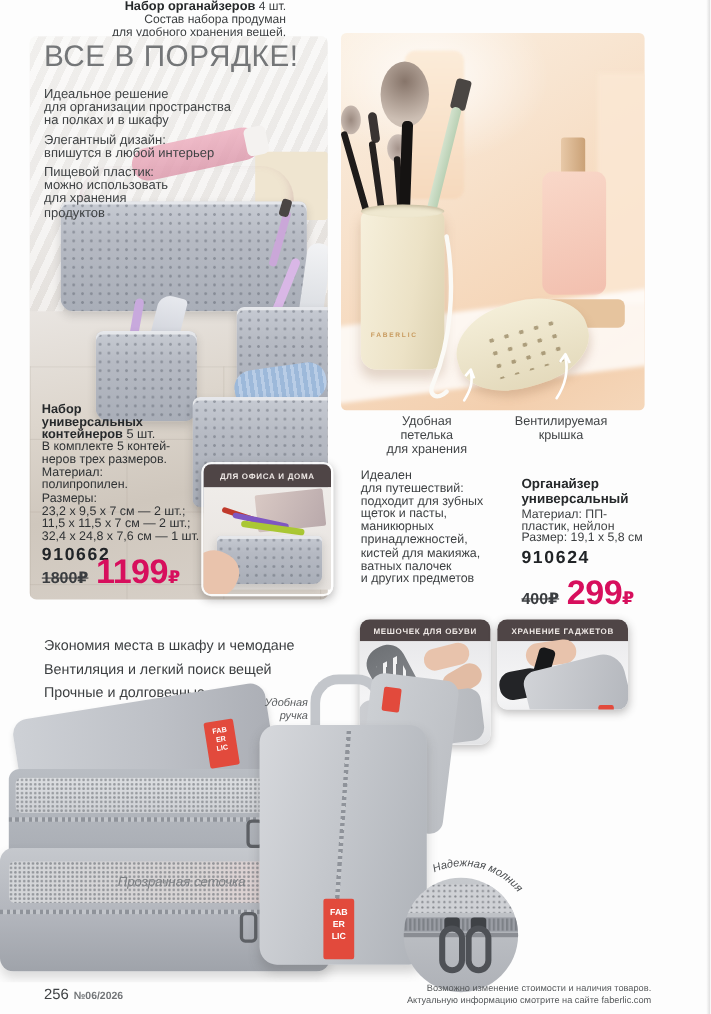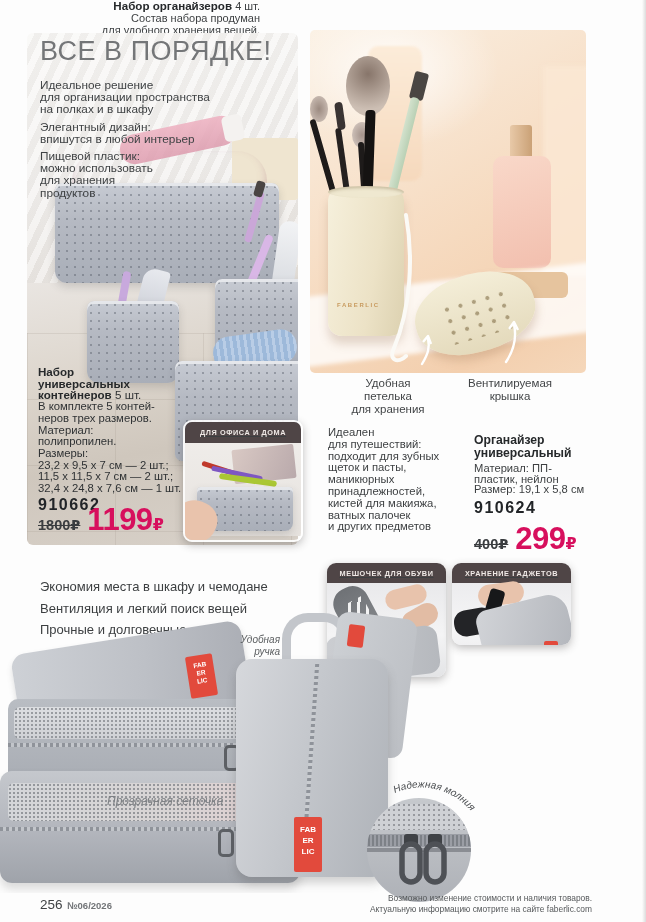--- a/index.html
+++ b/index.html
@@ -26,21 +26,21 @@
   .lead p{margin:0 0 5px 0;}
   .pinfo{left:38px;top:366px;width:160px;font-size:11.3px;line-height:11.7px;color:#2f3234;}
   .pname{font-weight:bold;font-size:11.6px;color:#26292b;}
   .pqty{font-weight:normal;color:#2f3234;}
   .pcode{font-size:16px;font-weight:bold;letter-spacing:1.5px;color:#212427;margin-top:4px;}
   .pricerow{margin-top:4px;white-space:nowrap;}
   .oldprice{font-size:14.5px;font-weight:bold;color:#3a3d40;text-decoration:line-through;margin-right:7px;text-align:right;}
   .newprice{font-size:31px;font-weight:800;color:#d70f5d;letter-spacing:-.5px;}
   .cur{font-size:16px;font-weight:800;color:#d70f5d;}
   
-  .card{position:absolute;border-radius:9px;overflow:hidden;box-shadow:0 3px 8px rgba(50,45,45,.3);text-decoration:underline;}
+  .card{position:absolute;border-radius:9px;overflow:hidden;box-shadow:0 3px 8px rgba(50,45,45,.3);}
   .card-h{height:21px;background:#4f4546;color:#efe9e6;font-size:7.3px;letter-spacing:.6px;
     text-align:center;line-height:22px;font-weight:bold;}
   .card-b{position:relative;width:100%;}
   
   .right-hero{left:310px;top:30px;width:276px;height:343px;border-radius:5px;
     background:linear-gradient(150deg,#fbf0e2 0%,#f8e5d1 30%,#f6dabf 58%,#f3cfae 85%,#f5d7ba 100%);}
   .callout{position:absolute;font-size:11.5px;line-height:13px;color:#424547;text-align:center;}
   .odesc{left:328px;top:427px;width:150px;font-size:11.3px;line-height:11.8px;color:#3c3f41;}
   .oinfo{left:474px;top:434px;width:112px;}
   .oname{font-weight:bold;font-size:12.2px;line-height:12.8px;color:#26292b;}

